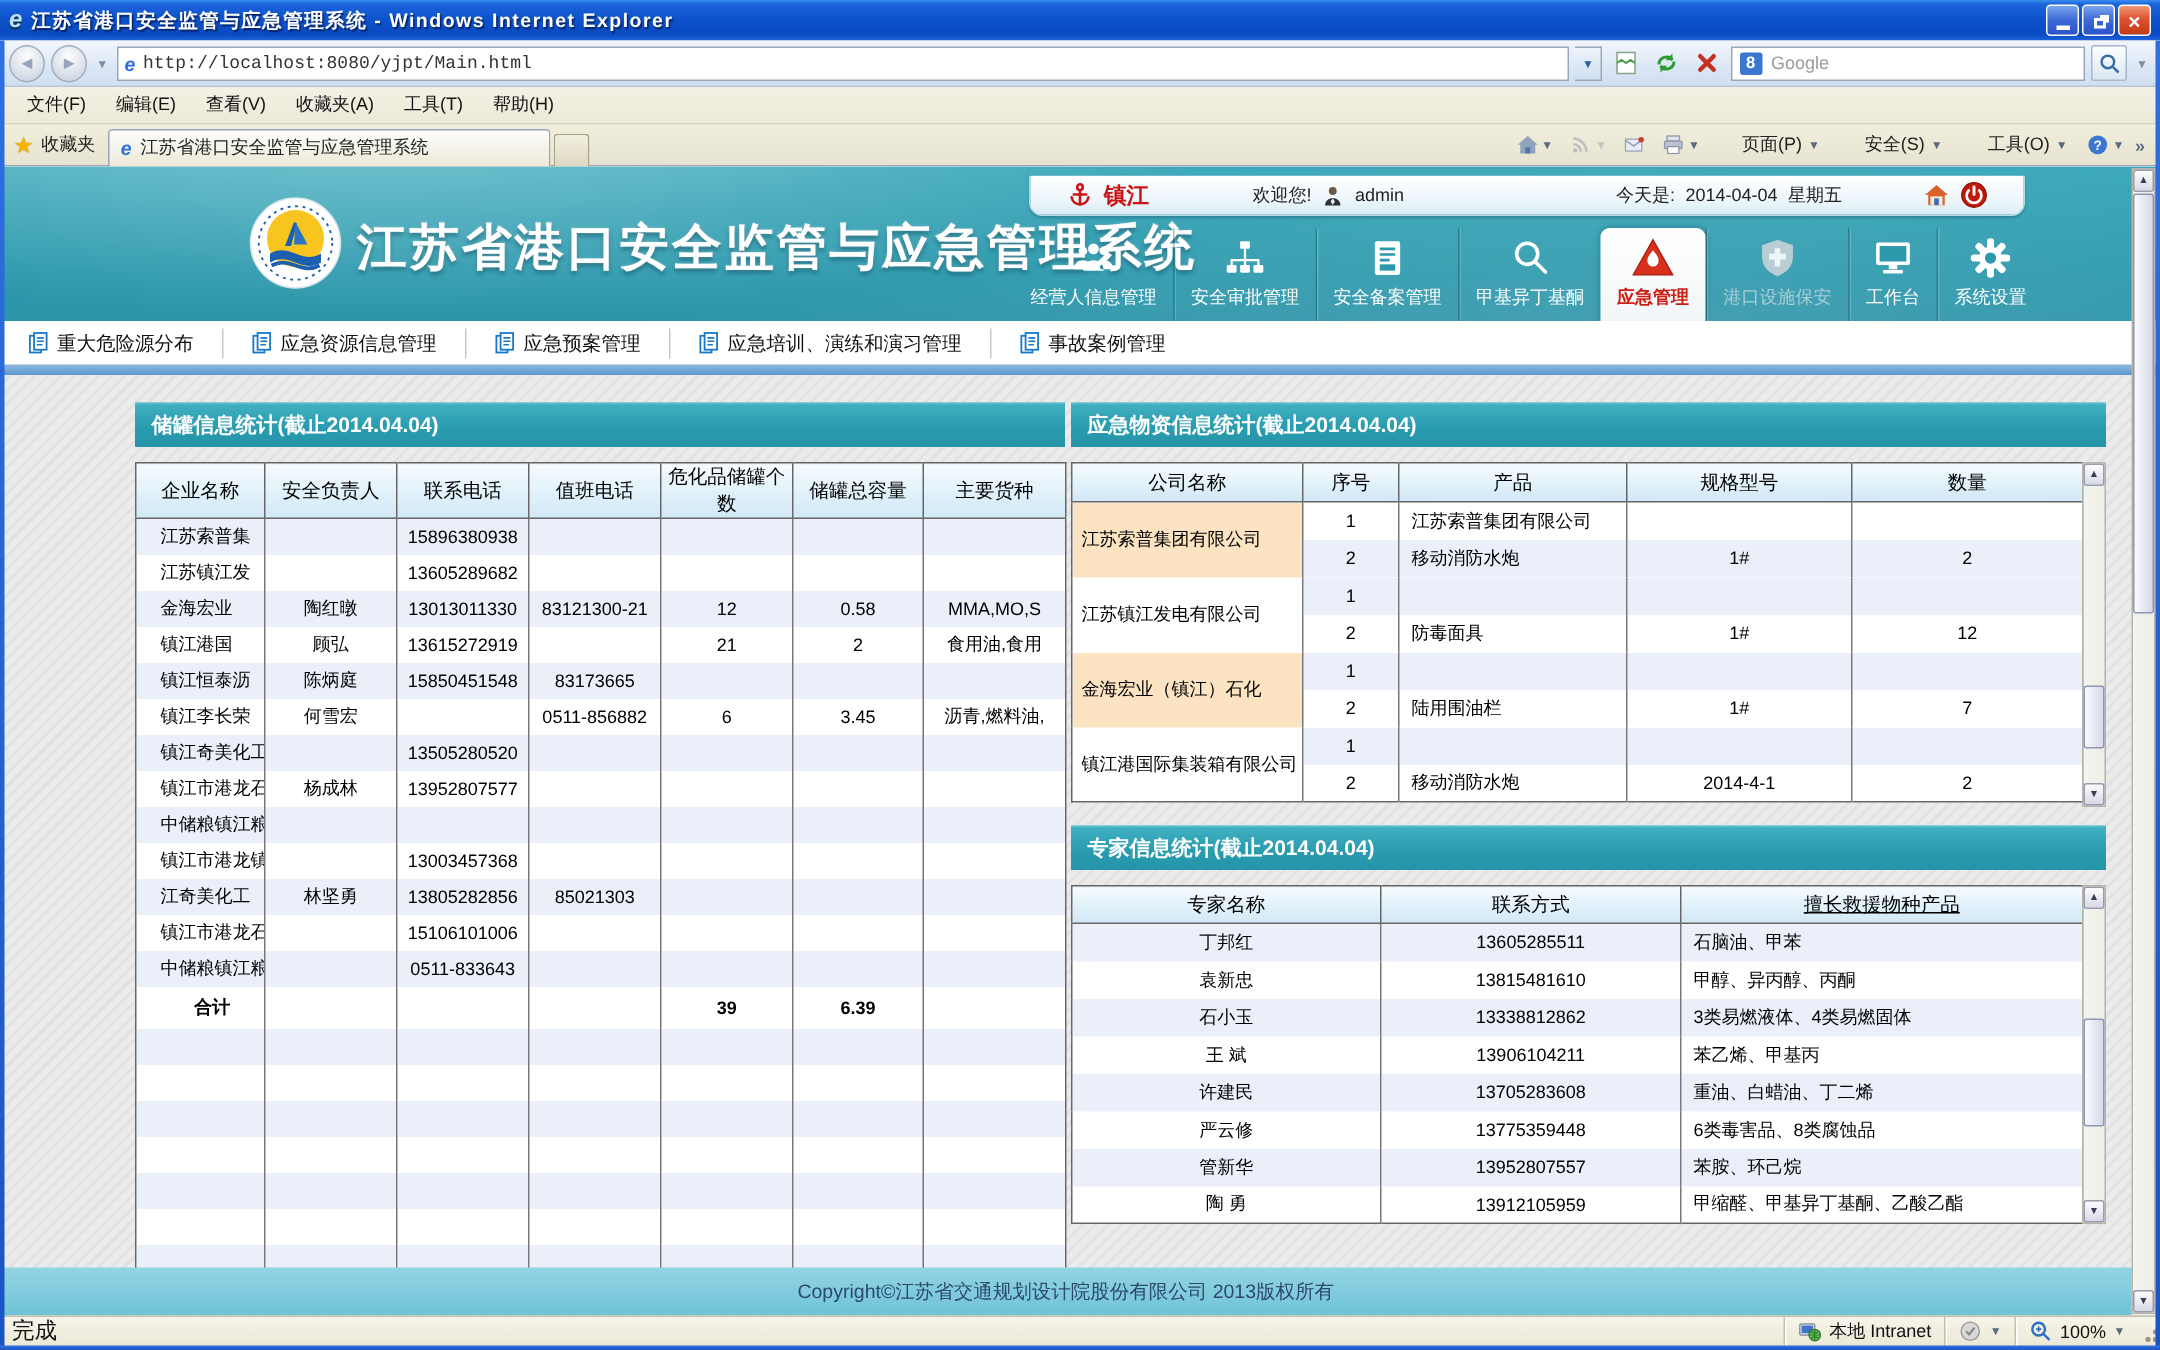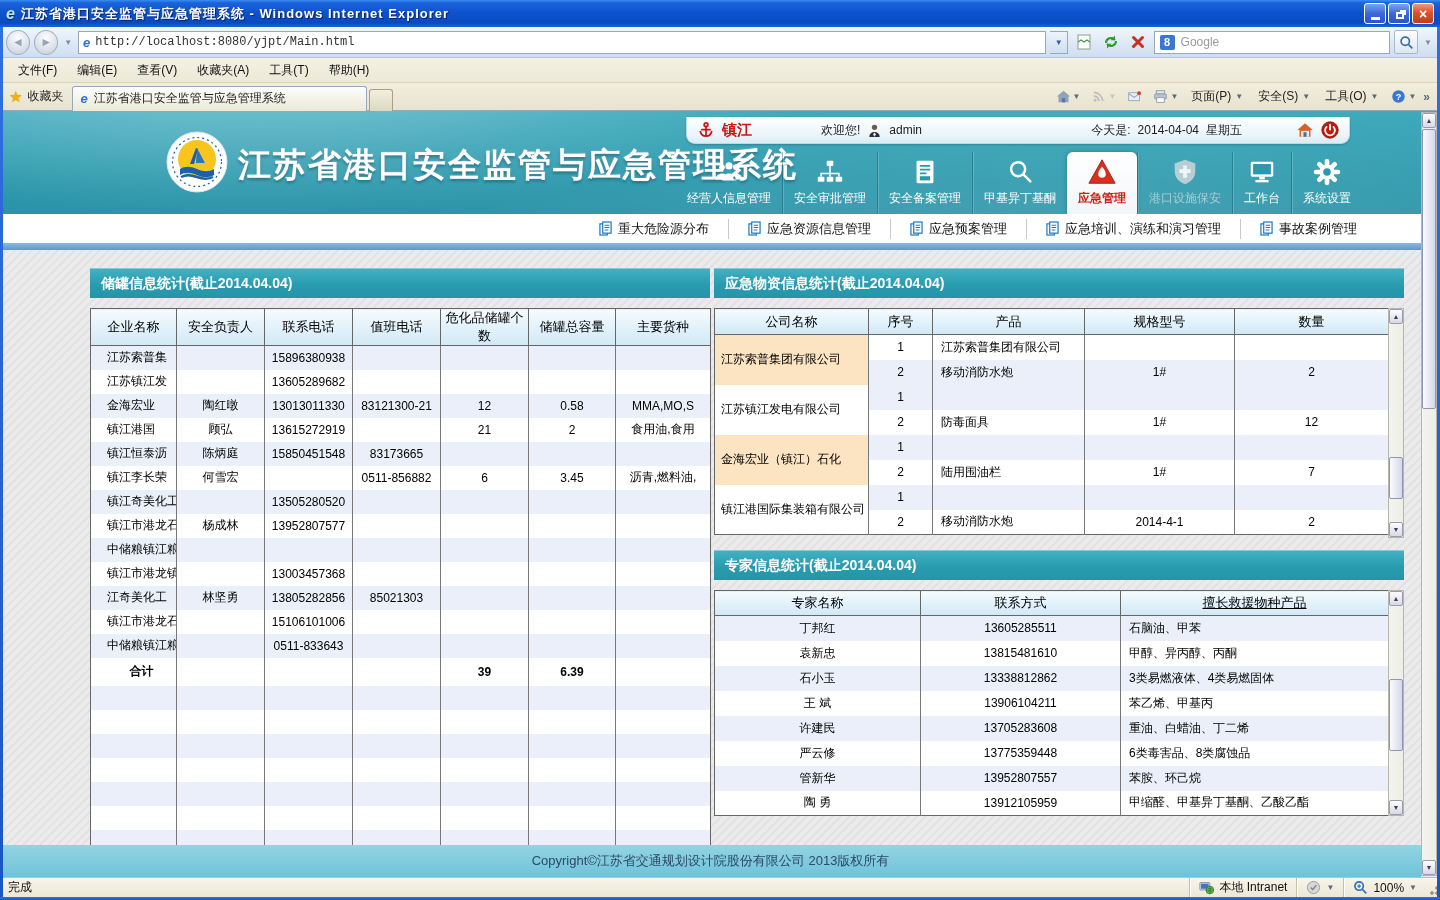--- a/index.html
+++ b/index.html
@@ -37,62 +37,62 @@
   .addr-field { flex:0 0 968px; height:23px; background:#fff; border:1px solid #9aa8bc; display:flex; align-items:center; padding:0 4px; gap:5px; }
   .addr-field .url { color:#333; font-family:"Liberation Mono","DejaVu Sans Mono",monospace; font-size:12px; }
   .combo-btn { width:19px; height:23px; border:1px solid #9aa8bc; border-left:none; background:linear-gradient(180deg,#eef4fb,#cfdef1); display:flex; align-items:center; justify-content:center; color:#2c5faa; font-size:8px; }
   .tool-ic { width:24px; height:24px; border:1px solid transparent; border-radius:2px; display:flex; align-items:center; justify-content:center; }
   .searchbox { width:246px; height:23px; background:#fff; border:1px solid #9aa8bc; display:flex; align-items:center; padding:0 5px; gap:6px; }
   .glogo { width:15px; height:15px; background:#3b77d0; border-radius:2px; color:#fff; font-weight:bold; font-size:11px; display:flex; align-items:center; justify-content:center; }
   .searchbox .ph { color:#9a9a9a; font-size:12px; }
   .search-go { width:25px; height:24px; display:flex; align-items:center; justify-content:center; border:1px solid #aab8cc; border-radius:2px; background:linear-gradient(180deg,#fdfefe,#dce7f3); }
 
   
-  .menubar { position:absolute; left:0; top:58px; width:1440px; height:25px; background:linear-gradient(180deg,#f4f1e4,#ece9d8); border-bottom:1px solid #d8d3bd; display:flex; align-items:center; padding-left:8px; }
+  .menubar { position:absolute; left:0; top:58px; width:1440px; height:25px; background:linear-gradient(180deg,#f4f1e4,#ece9d8); border-bottom:1px solid #d8d3bd; display:flex; padding-left:8px; }
   .menu-item { padding:3px 10px; color:#111; font-size:12px; }
 
   
   .favbar { position:absolute; left:0; top:83px; width:1440px; height:28px; background:linear-gradient(180deg,#f1eedd,#e7e3d0); border-bottom:1px solid #98a8bc; display:flex; align-items:center; }
   .fav-btn { display:flex; align-items:center; gap:5px; padding:0 9px; height:24px; color:#222; }
   .star { color:#f4b400; font-size:15px; text-shadow:0 0 1px #b8860b; }
   .tab { width:295px; height:25px; margin-top:3px; background:linear-gradient(180deg,#fdfdfb,#ece9d8); border:1px solid #98a8bc; border-bottom:none; border-radius:3px 3px 0 0; display:flex; align-items:center; gap:6px; padding:0 7px; font-size:12px; color:#222; }
   .tabstub { width:24px; height:22px; margin-top:6px; margin-left:2px; background:linear-gradient(180deg,#f2efdf,#ddd8c2); border:1px solid #a8a284; border-bottom:none; border-radius:3px 3px 0 0; }
   .favbar-right { margin-left:auto; display:flex; align-items:center; gap:3px; padding-right:10px; color:#222; }
   .fr-ic { display:flex; align-items:center; gap:2px; padding:2px 4px; }
-  .fr-lb { display:flex; align-items:center; gap:4px; padding:2px 6px; font-size:12px; }
+  .fr-lb { display:flex; align-items:center; gap:4px; padding:2px 6px; font-size:12px;margin-left:15px; }
   .dd { font-size:8px; color:#5a6a80; }
   .chev { color:#5a6a80; font-weight:bold; }
 
   
   .page { position:absolute; left:0; top:111px; width:1440px; height:766px; background:#e8e8e8; overflow:hidden; }
 
   .banner { position:absolute; left:0; top:0; width:1440px; height:103px;
     background:radial-gradient(ellipse 900px 260px at 18% -60%,rgba(255,255,255,.38),rgba(255,255,255,0) 65%),
                radial-gradient(ellipse 1200px 300px at 75% 130%,rgba(255,255,255,.14),rgba(255,255,255,0) 60%),
                linear-gradient(180deg,#3aa8ba,#2b98ac 70%,#2a93a8); }
   .logo { position:absolute; left:166px; top:20px; width:62px; height:62px; }
   .sys-title { position:absolute; left:238px; top:32px; color:#fff; font-size:33px; font-weight:bold; letter-spacing:2px;
     text-shadow:0 2px 3px rgba(10,70,90,.55), 0 0 2px rgba(255,255,255,.4); }
 
   .userstrip { position:absolute; left:686px; top:6px; width:664px; height:27px;
     background:linear-gradient(180deg,#ffffff,#eaf5fa 70%,#d9ecf4); border:1px solid #bcd9e4; border-top:none;
-    border-radius:0 0 9px 9px; display:flex; align-items:center; padding:0 10px; gap:7px; color:#222; box-shadow:0 1px 2px rgba(0,40,60,.25); }
+    border-radius:0 0 9px 9px; display:flex; align-items:center; padding:0 24px; gap:7px; color:#222; box-shadow:0 1px 2px rgba(0,40,60,.25); }
   .region { color:#cc1414; font-weight:bold; font-size:15px; }
   .spacer { flex:1; }
 
   .mainnav { position:absolute; right:78px; bottom:0; height:62px; display:flex; }
   .nav-item { display:flex; flex-direction:column; align-items:center; justify-content:flex-end; gap:3px;
     padding:4px 11px 7px; color:#fff; font-size:12px; border-left:1px solid rgba(10,70,85,.35); box-shadow:inset 1px 0 0 rgba(255,255,255,.18); }
   .nav-item:first-child { border-left:none; box-shadow:none; }
   .nav-icon { width:30px; height:30px; display:block; }
   .nav-icon svg { width:100%; height:100%; }
   .nav-item.active { background:linear-gradient(180deg,#ffffff,#f2f6f8); border-radius:6px 6px 0 0; color:#cf1d12; font-weight:bold; border-left:none; box-shadow:0 0 4px rgba(0,50,60,.35); }
   .nav-item.disabled { color:#a9ccd6; }
 
-  .subnav { position:absolute; left:0; top:103px; width:1440px; height:29px; background:#fff; display:flex; justify-content:flex-end; align-items:center; padding-right:64px; }
+  .subnav { position:absolute; left:0; top:103px; width:1440px; height:29px; background:#fff; display:flex; align-items:center; padding-right:104px; }
   .subnav-item { display:flex; align-items:center; gap:6px; padding:0 19px; height:20px; color:#111; font-size:13px; border-left:1px solid #c9c9c9; }
   .subnav-item:first-child { border-left:none; }
   .doc-ic { width:13px; height:15px; display:block; }
   .doc-ic svg { width:100%; height:100%; }
 
   .bluestrip { position:absolute; left:0; top:132px; width:1440px; height:7px; background:linear-gradient(180deg,#8cb8de,#5e97cc); }
 
   .content { position:absolute; left:0; top:139px; width:1421px; height:627px;
     background:repeating-linear-gradient(135deg,#ebebeb 0px,#ebebeb 4px,#e2e2e2 4px,#e2e2e2 6px); }
 
@@ -139,21 +139,21 @@
   .sc-exp { left:1388px; top:340px; height:226px; }
   .page-scroll { left:1421px; top:1px; height:764px; }
 
   .footerbar { position:absolute; left:0; top:595px; width:1421px; height:32px;
     background:linear-gradient(180deg,#93d4e3,#6fc3d7); display:flex; align-items:center; justify-content:center;
     color:#2c4a6b; font-size:13px; }
 
   
   .statusbar { position:absolute; left:0; top:877px; width:1440px; height:20px;
     background:linear-gradient(180deg,#f7f5ea,#ece8d7); border-top:1px solid #c6c0aa; display:flex; align-items:center; color:#111; }
-  .status-text { padding-left:8px; font-size:12px; }
+  .status-text { padding-left:8px; font-size:15px; }
   .sb-sect { display:flex; align-items:center; gap:5px; height:100%; padding:0 9px; border-left:1px solid #c6c0aa; box-shadow:inset 1px 0 0 #fff; font-size:12px; }
   .sb-right { margin-left:auto; display:flex; height:100%; }
   .grip { width:14px; height:100%; background:
     radial-gradient(circle 1.5px at 11px 15px,#9a947e 1.5px,transparent 2px),
     radial-gradient(circle 1.5px at 11px 10px,#9a947e 1.5px,transparent 2px),
     radial-gradient(circle 1.5px at 6px 15px,#9a947e 1.5px,transparent 2px); }
 
   .ic14 { width:15px; height:15px; display:block; }
   .ic14 svg { width:100%; height:100%; }
   .ic18 { width:18px; height:18px; display:block; }

